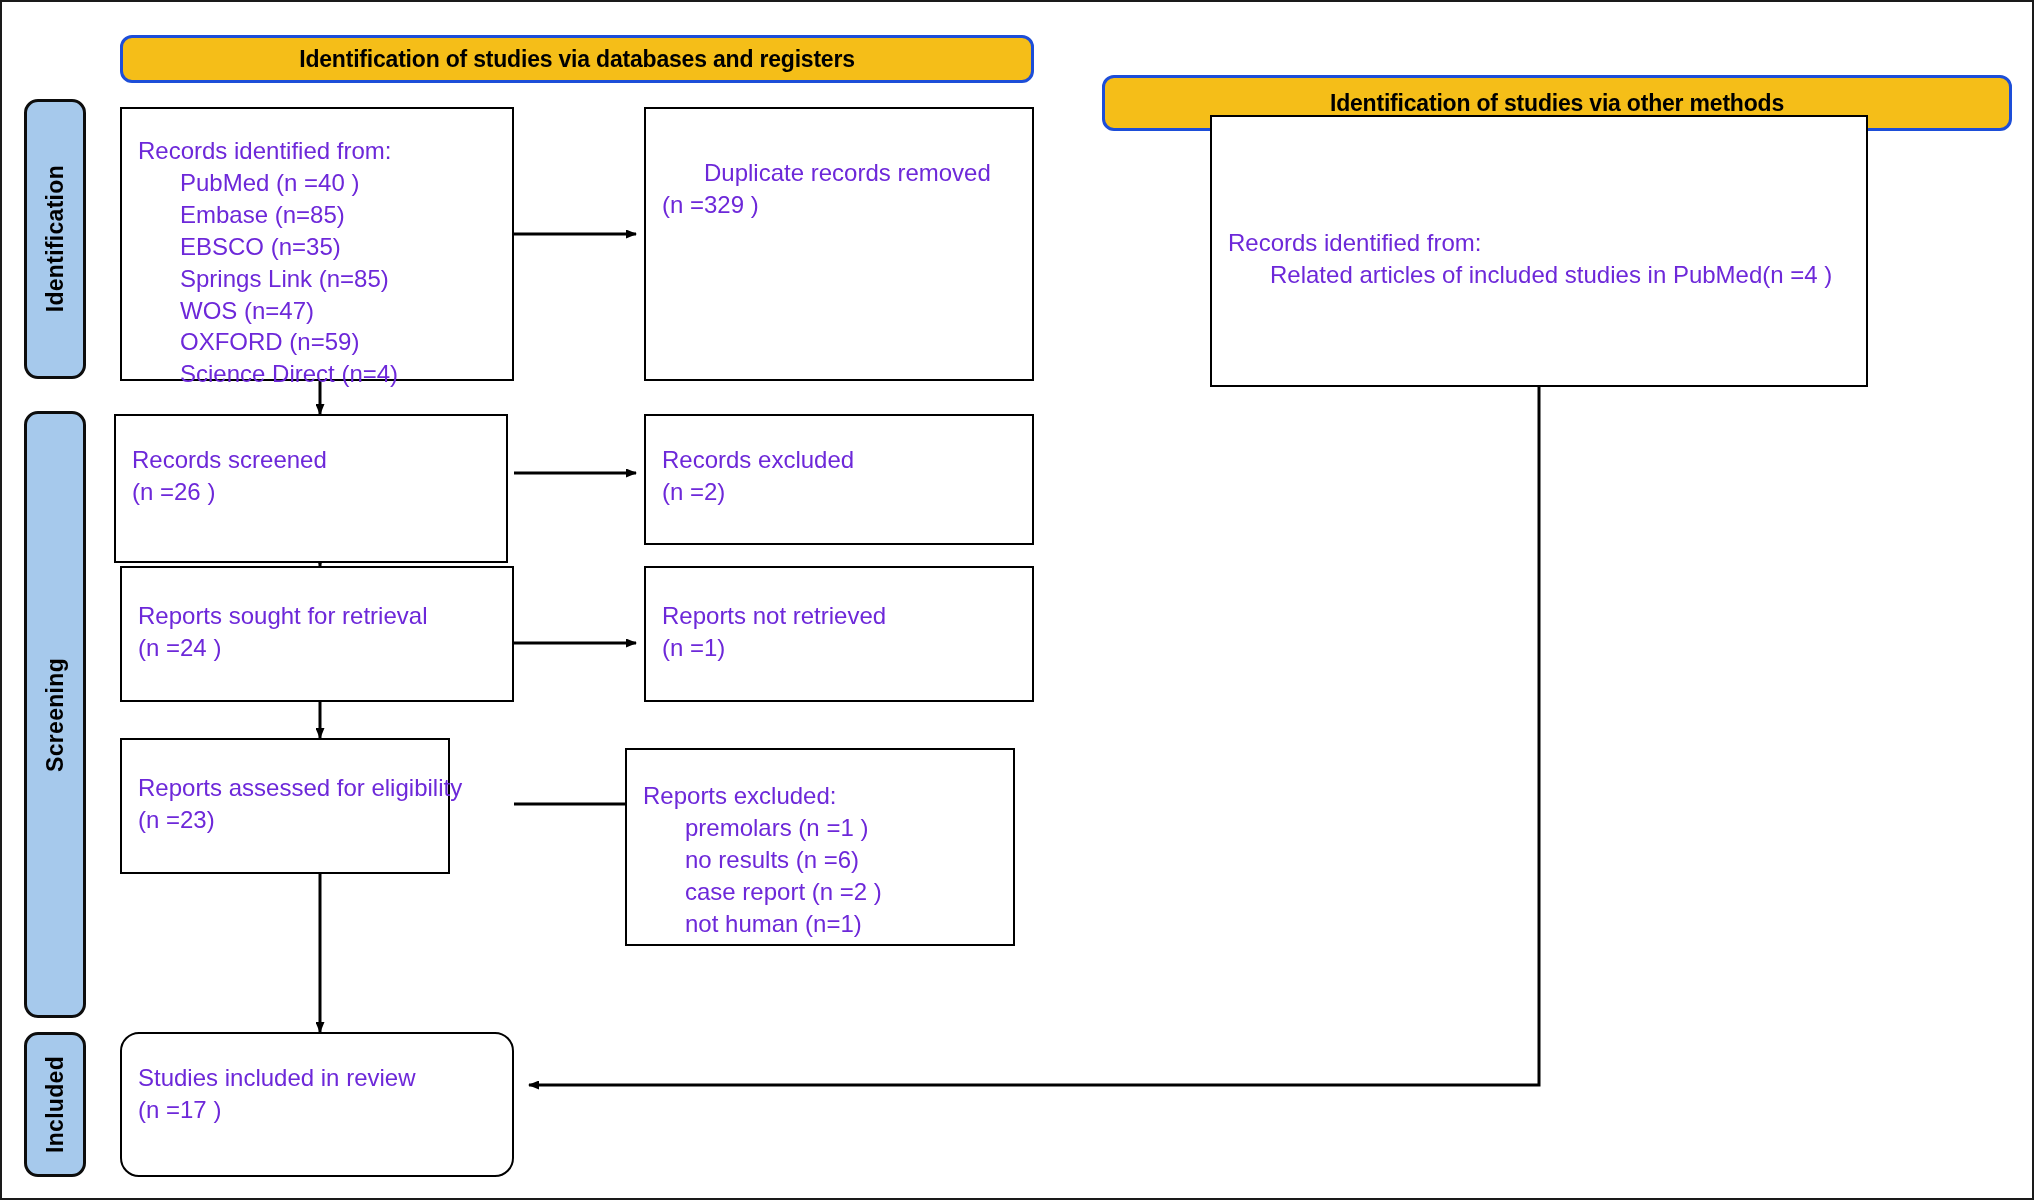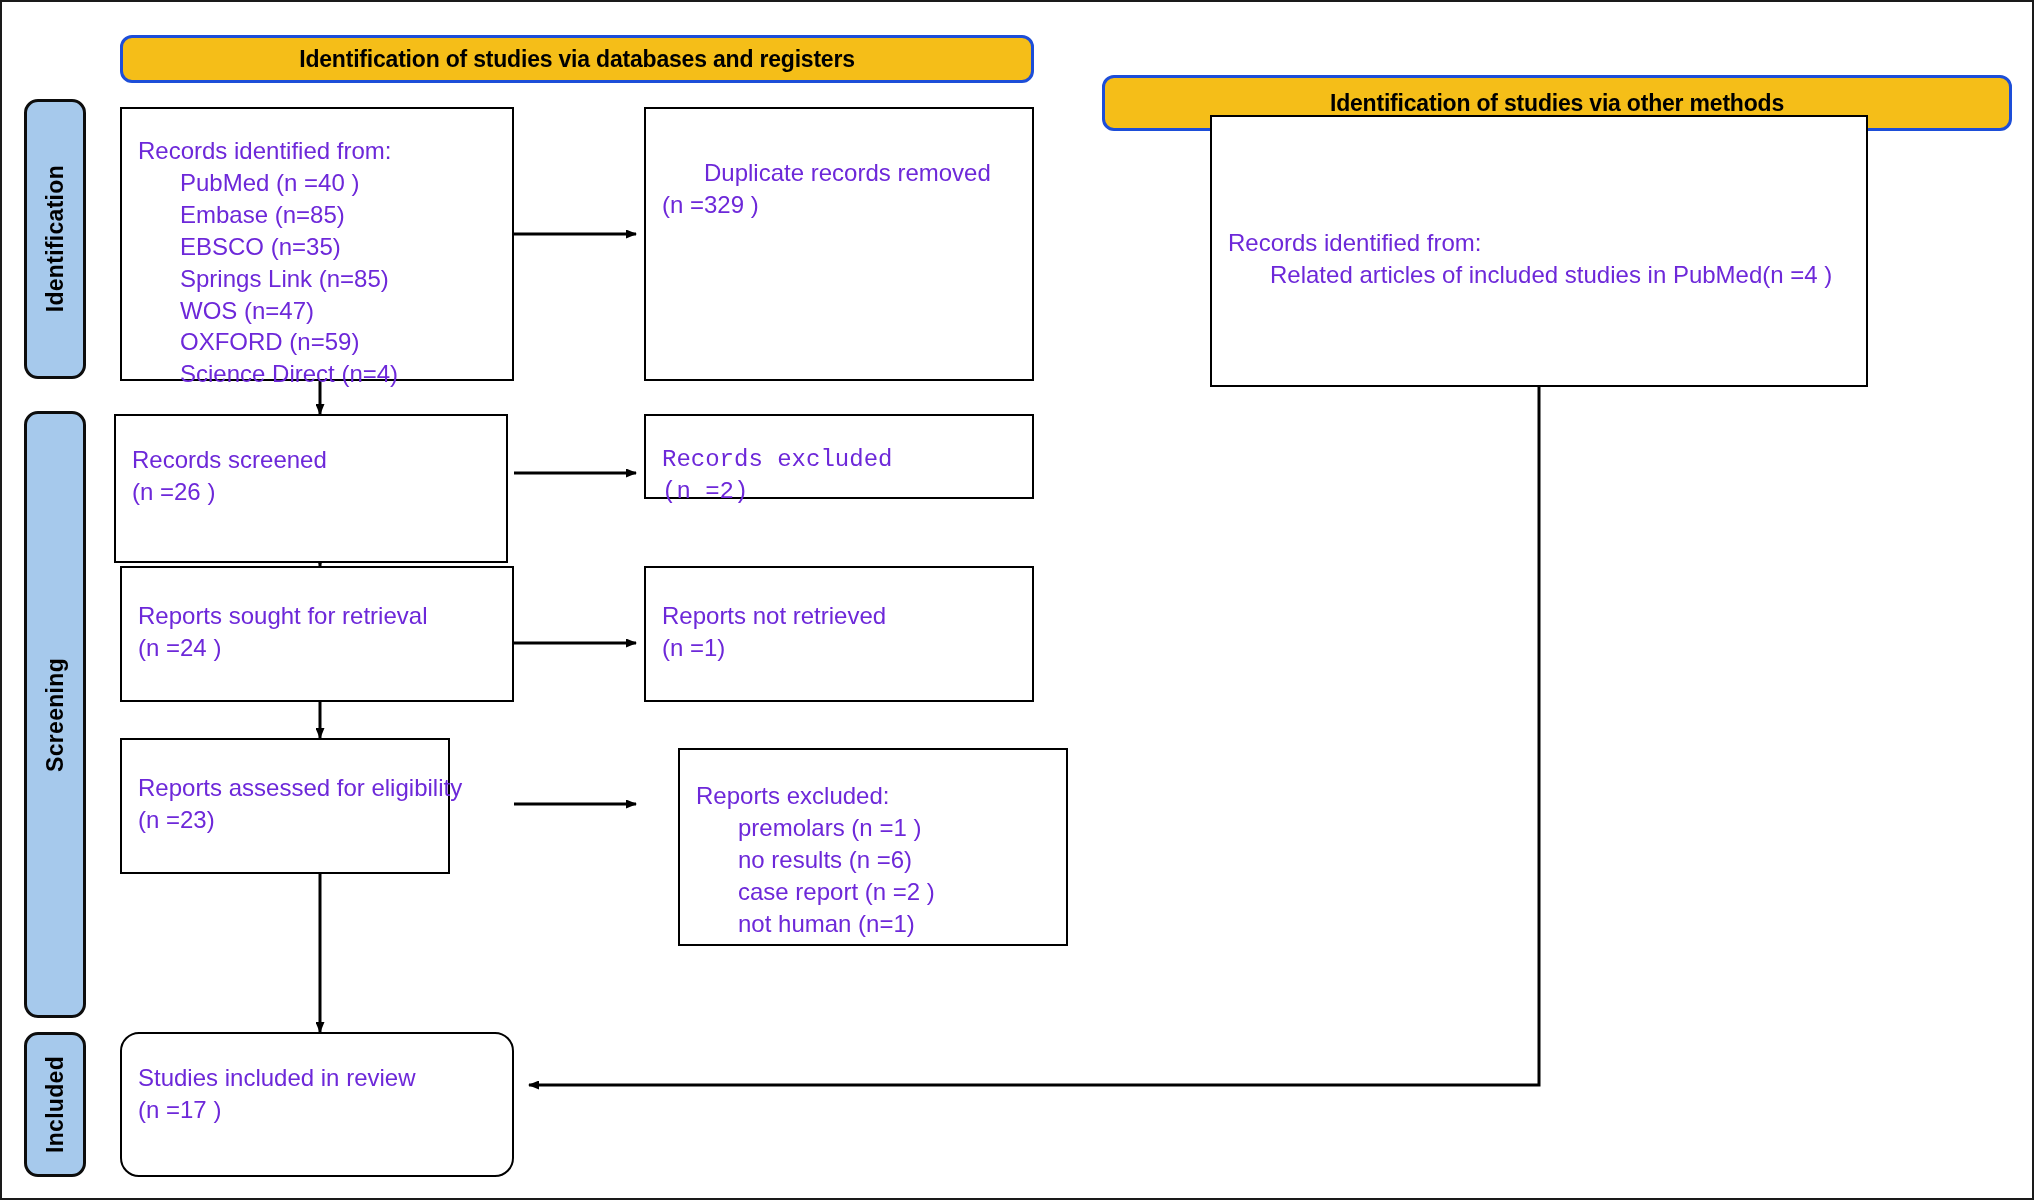--- a/index.html
+++ b/index.html
@@ -129,41 +129,41 @@
   <div class="box" style="left:1208px;top:113px;width:658px;height:272px;padding-top:110px;">
     <div class="ln">Records identified from:</div>
     <div class="ind">Related articles of included studies in PubMed(n =4 )</div>
   </div>
 
   <div class="box" style="left:112px;top:412px;width:394px;height:149px;padding-top:28px;">
     <div class="ln">Records screened</div>
     <div class="ln">(n =26 )</div>
   </div>
 
-  <div class="box" style="left:642px;top:412px;width:390px;height:85px;padding-top:28px;font-family:Liberation Mono, monospace;">
+  <div class="box" style="left:642px;top:412px;width:390px;height:131px;padding-top:28px;">
     <div class="ln">Records excluded</div>
     <div class="ln">(n =2)</div>
   </div>
 
   <div class="box" style="left:118px;top:564px;width:394px;height:136px;padding-top:32px;">
     <div class="ln">Reports sought for retrieval</div>
     <div class="ln">(n =24 )</div>
   </div>
 
   <div class="box" style="left:642px;top:564px;width:390px;height:136px;padding-top:32px;">
     <div class="ln">Reports not retrieved</div>
     <div class="ln">(n =1)</div>
   </div>
 
   <div class="box" style="left:118px;top:736px;width:330px;height:136px;padding-top:32px;">
     <div class="ln">Reports assessed for eligibility</div>
     <div class="ln">(n =23)</div>
   </div>
 
-  <div class="box" style="left:676px;top:746px;width:390px;height:198px;padding-top:30px;">
+  <div class="box" style="left:623px;top:746px;width:390px;height:198px;padding-top:30px;">
     <div class="ln">Reports excluded:</div>
     <div class="ind">premolars (n =1 )</div>
     <div class="ind">no results (n =6)</div>
     <div class="ind">case report (n =2 )</div>
     <div class="ind">not human (n=1)</div>
   </div>
 
   <div class="box" style="left:118px;top:1030px;width:394px;height:145px;padding-top:28px;border-radius:19px;">
     <div class="ln">Studies included in review</div>
     <div class="ln">(n =17 )</div>

